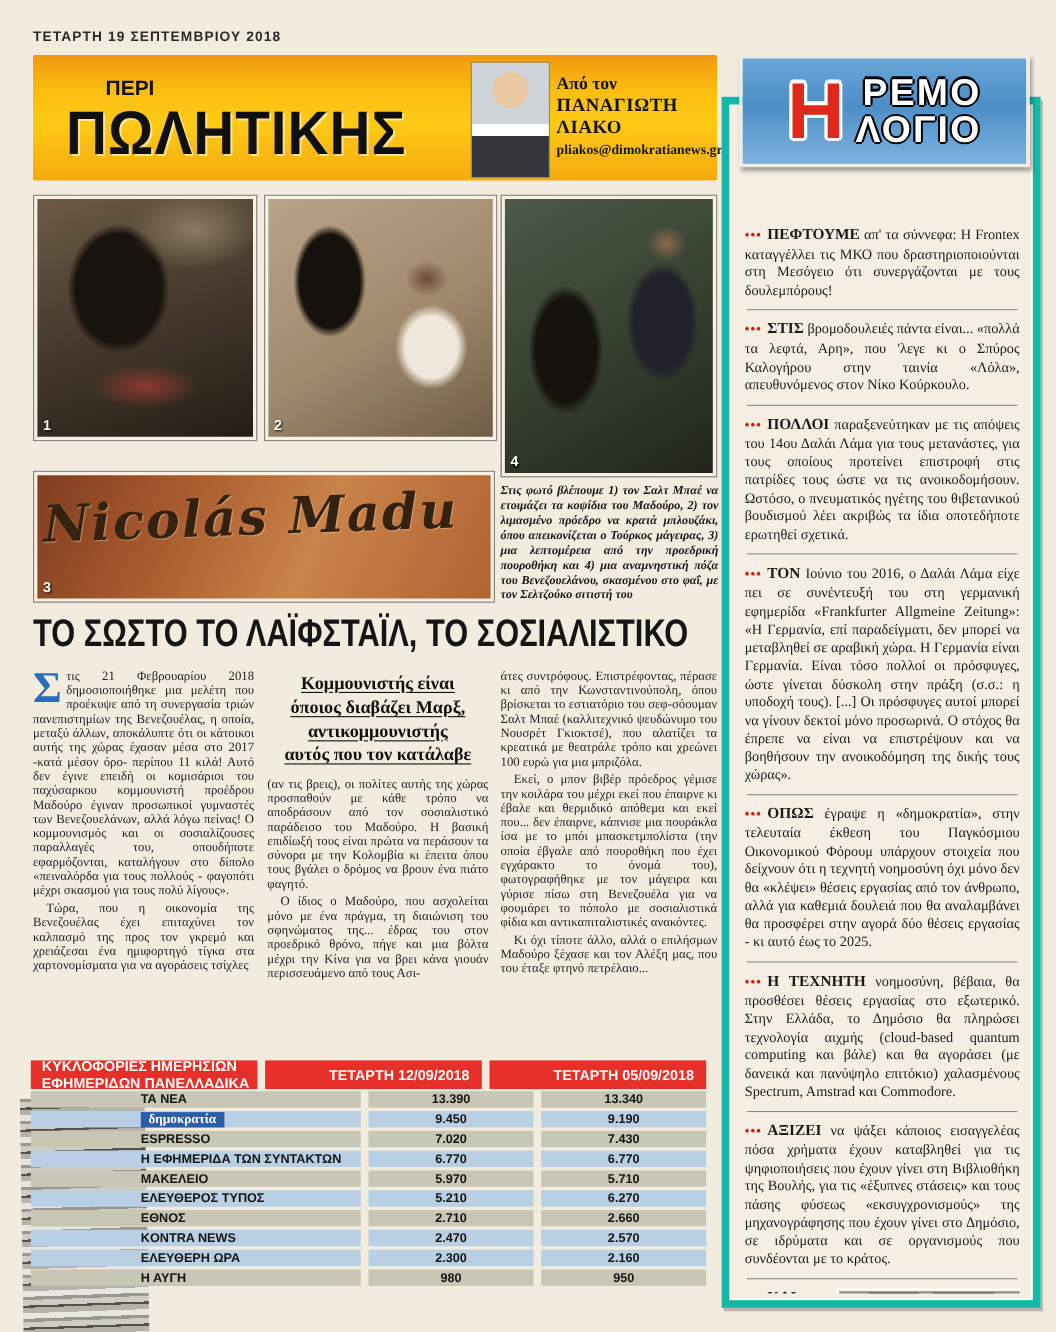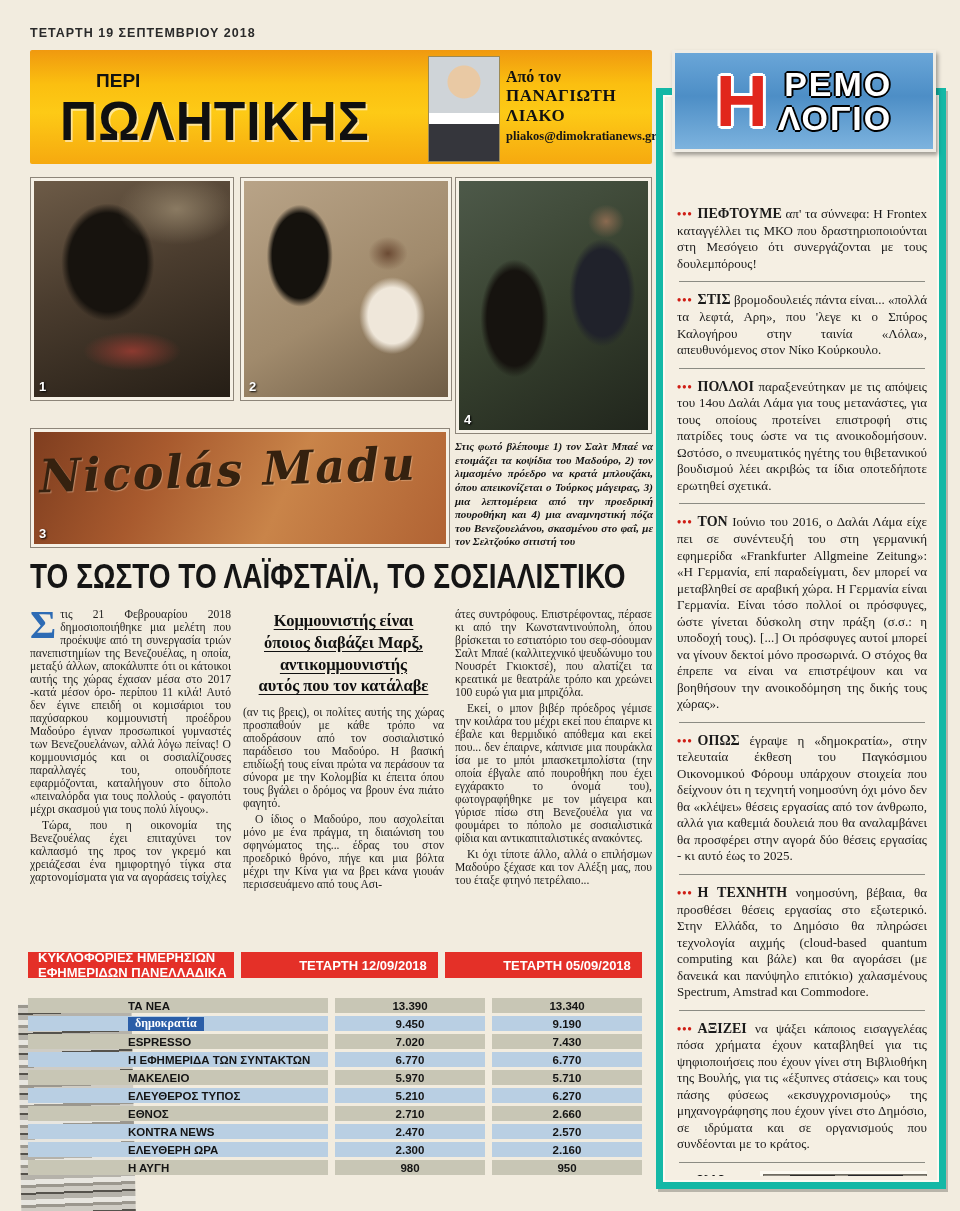--- a/index.html
+++ b/index.html
@@ -105,25 +105,25 @@
     font-size:40px;line-height:31px;color:#2d6bb4;padding:1px 4px 0 0;
   }
   .pullquote{
     margin:2px 6px 9px 6px;text-align:center;
     font-weight:700;font-size:16.5px;line-height:1.32;color:#101010;
   }
   .pullquote .pq-line{display:block;text-decoration:underline;text-underline-offset:3px;}
   
   .circ{position:absolute;left:28px;top:952px;width:614px;}
   .t-head{display:flex;gap:7px;height:26px;
-    font-family:"Liberation Sans",sans-serif;font-weight:700;font-size:13px;color:#fff;}
+    font-family:"Liberation Sans",sans-serif;font-weight:700;font-size:13px;color:#fff;margin-top:12px;}
   .t-head>div{background:#e43028;display:flex;align-items:center;justify-content:center;padding-left:47px;}
   .t-head .h-name{flex:1;justify-content:flex-start;padding-left:10px;}
   .t-head .h-val{width:150px;}
-  .t-rows{position:relative;margin-top:20px;}
+  .t-rows{position:relative;margin-top:2px;}
   .t-row{display:flex;gap:7px;height:15px;margin-bottom:3px;
     font-family:"Liberation Sans",sans-serif;font-weight:700;font-size:11.5px;color:#141414;}
   .t-row>div{display:flex;align-items:center;}
   .t-name{flex:1;padding-left:100px;position:relative;z-index:4;}
   .t-val{width:150px;justify-content:center;}
   .bg-a>div{background:#c8c6b5;}
   .bg-b>div{background:#b9cfe3;}
   .t-total{font-weight:800;}
   .dim-badge{
     background:#2b5ea8;color:#fff;font-family:"Liberation Serif",serif;

